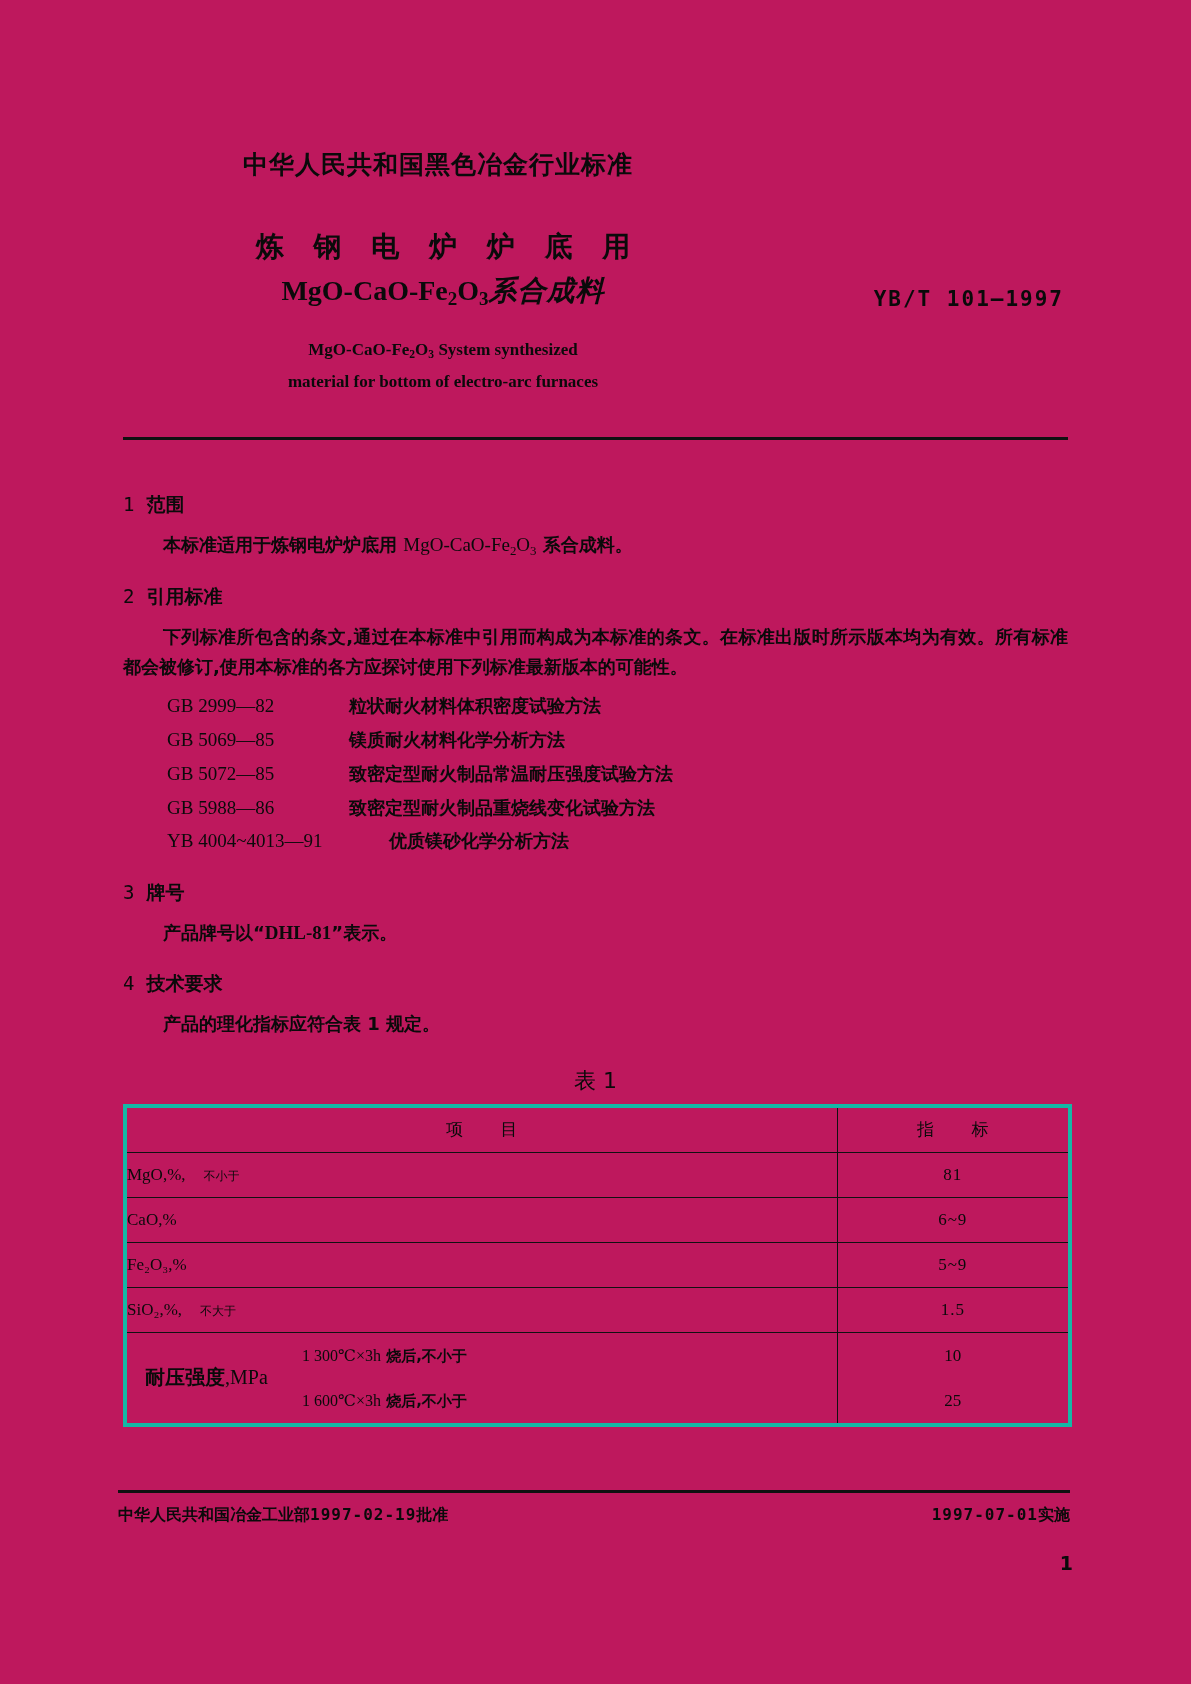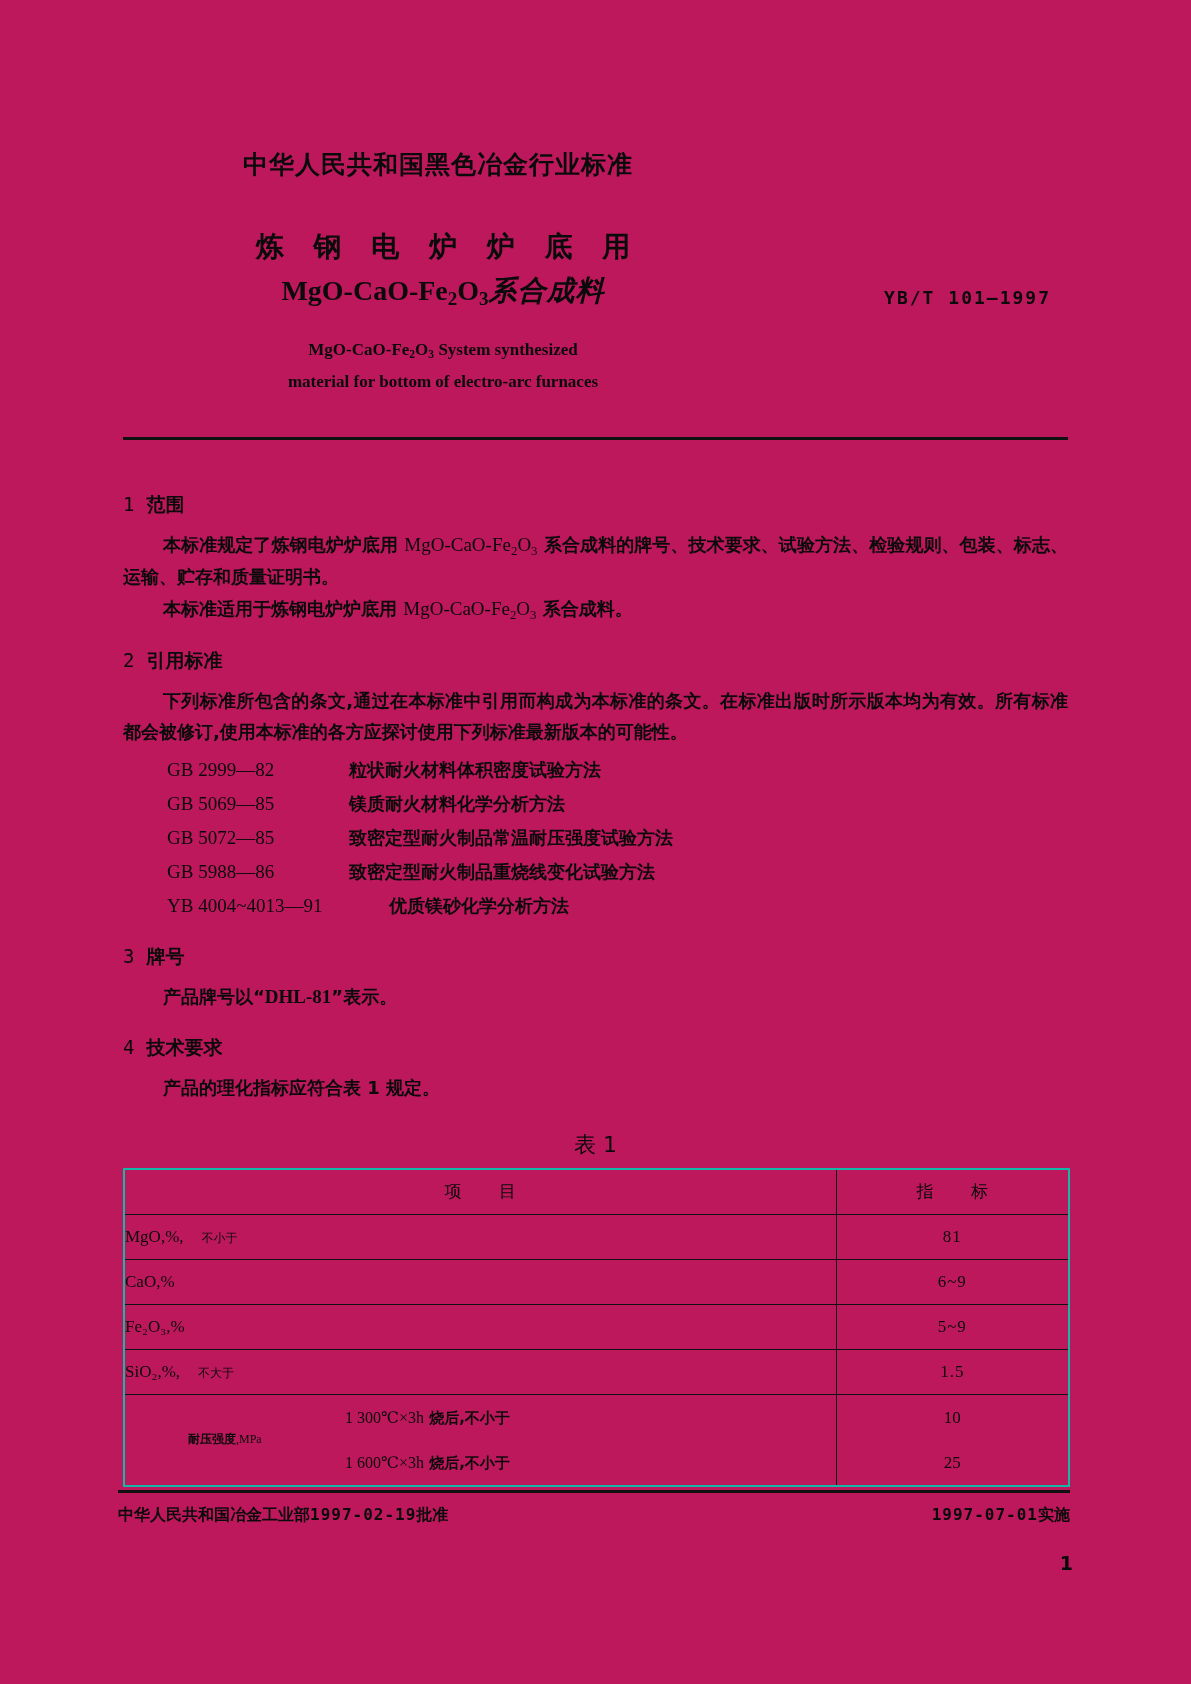--- a/index.html
+++ b/index.html
@@ -59,25 +59,25 @@
     line-height: 1.35;
     margin-top: 8px;
   }
   .title-cn-2 .cjk {
     font-family: "DejaVu Sans", "Liberation Sans", sans-serif;
     letter-spacing: 1px;
     font-style: italic;
   }
   .std-number {
     position: absolute;
-    right: 17px;
+    right: 4px;
     top: 58px;
     font-family: "DejaVu Sans Mono", "Liberation Mono", monospace;
     font-weight: bold;
-    font-size: 18px;
+    font-size: 21px;
     letter-spacing: 2px;
     white-space: nowrap;
   }
   .title-en {
     width: 640px;
     text-align: center;
     margin-top: 22px;
     font-family: "Liberation Serif", "DejaVu Serif", serif;
     font-weight: bold;
     font-size: 17px;
@@ -169,21 +169,21 @@
     font-size: 22px;
     margin: 26px 0 8px 0;
   }
   .table-caption .cjk {
     font-family: "DejaVu Sans", "Liberation Sans", sans-serif;
   }
   table.spec {
     border-collapse: collapse;
     width: 945px;
     table-layout: fixed;
-    border: 2px solid #14b8a6;
+    border: 4px solid #14b8a6;
     padding-left: 16px;
   }
   table.spec td {
     border: 1.5px solid #111;
     padding: 0;
     vertical-align: middle;
     font-size: 17px;
     height: 44px;
   }
   .th-item, .th-index {
@@ -213,24 +213,23 @@
   .strength-grid {
     display: flex;
     align-items: center;
     height: 90px;
   }
   .strength-label {
     width: 175px;
     padding-left: 18px;
     box-sizing: border-box;
     font-family: "DejaVu Sans", "Liberation Sans", sans-serif;
-    font-size: 12px;
-    font-weight: bold;
-    white-space: nowrap;
-    margin-left: 45px;
+    font-size: 20px;
+    font-weight: bold;
+    white-space: nowrap;
   }
   .strength-label .lat {
     font-family: "Liberation Serif", "DejaVu Serif", serif;
     font-weight: normal;
   }
   .strength-conds {
     flex: 1;
   }
   .cond {
     height: 45px;
@@ -301,21 +300,20 @@
         <div>material for bottom of electro-arc furnaces</div>
       </div>
     </div>
   </div>
 
   <div class="rule-top"></div>
 
   <div class="body">
 
     <div class="clause-head"><span class="num">1</span><span>范围</span></div>
-    <p class="para indent"><span class="cjk">本标准规定了炼钢电炉炉底用 </span><span>MgO-CaO-Fe</span><sub>2</sub><span>O</span><sub>3</sub><span class="cjk"> 系合成料的牌号、技术要求、试验方法、检验规则、包装、标志、运输、贮存和质量证明书。</span></p>
     <p class="para indent"><span class="cjk">本标准适用于炼钢电炉炉底用 </span><span>MgO-CaO-Fe</span><sub>2</sub><span>O</span><sub>3</sub><span class="cjk"> 系合成料。</span></p>
 
     <div class="clause-head"><span class="num">2</span><span>引用标准</span></div>
     <p class="para indent"><span class="cjk">下列标准所包含的条文,通过在本标准中引用而构成为本标准的条文。在标准出版时所示版本均为有效。所有标准都会被修订,使用本标准的各方应探讨使用下列标准最新版本的可能性。</span></p>
 
     <ul class="ref-list">
       <li class="ref-item"><span class="ref-code">GB 2999—82</span><span class="ref-title">粒状耐火材料体积密度试验方法</span></li>
       <li class="ref-item"><span class="ref-code">GB 5069—85</span><span class="ref-title">镁质耐火材料化学分析方法</span></li>
       <li class="ref-item"><span class="ref-code">GB 5072—85</span><span class="ref-title">致密定型耐火制品常温耐压强度试验方法</span></li>
       <li class="ref-item"><span class="ref-code">GB 5988—86</span><span class="ref-title">致密定型耐火制品重烧线变化试验方法</span></li>

